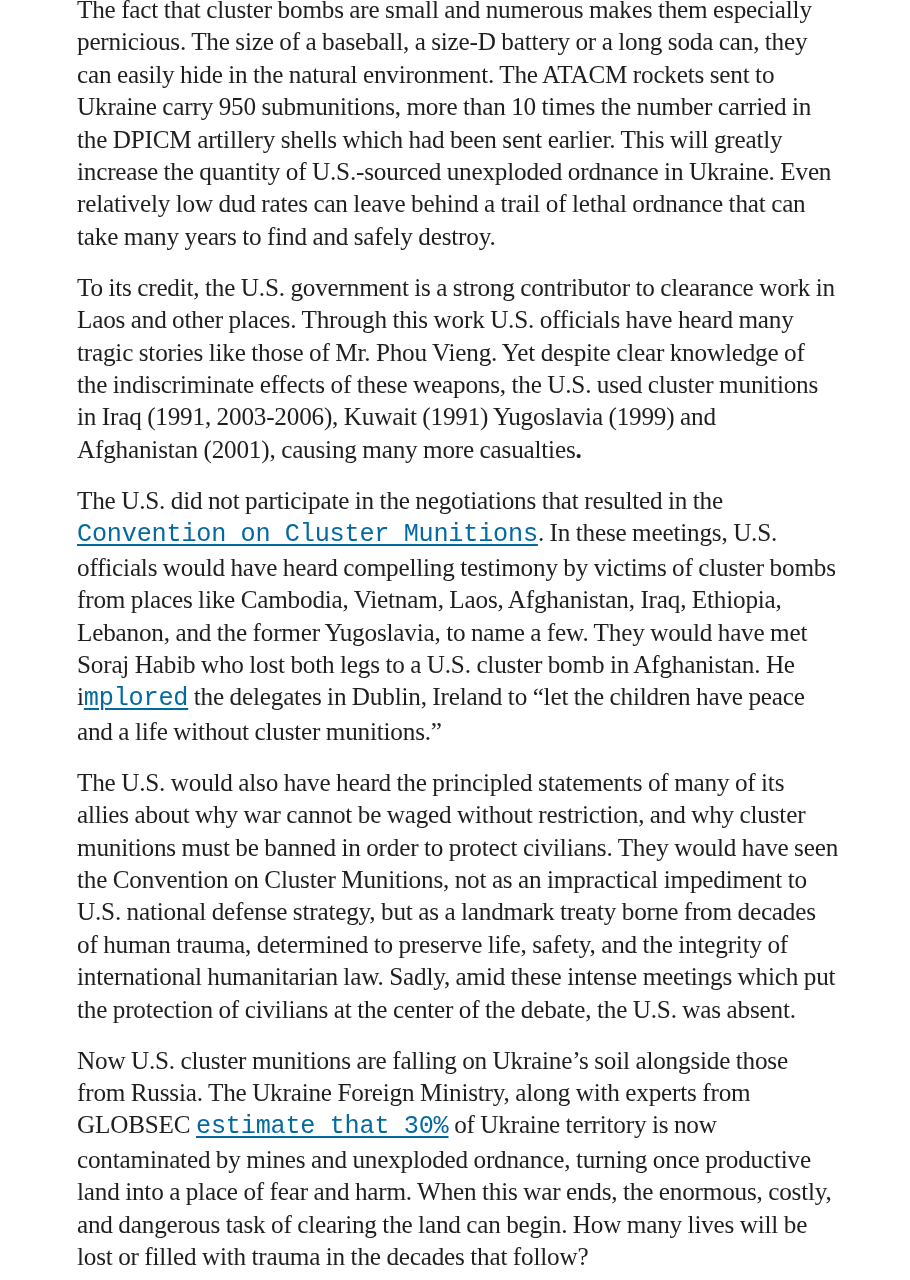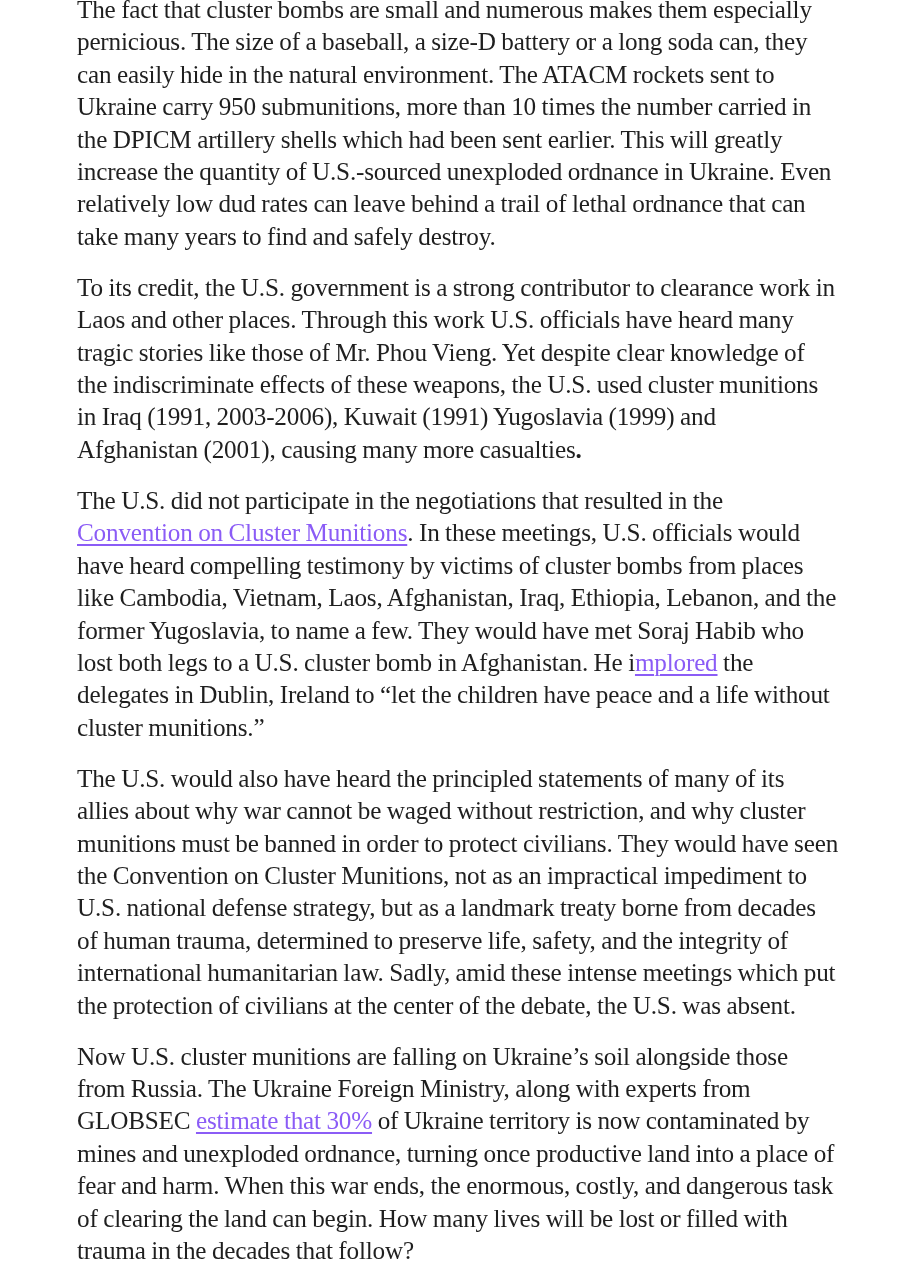--- a/index.html
+++ b/index.html
@@ -20,24 +20,25 @@
       font-size: 25.2px;
       line-height: 32.4px;
       color: #1f1f1f;
       letter-spacing: -0.2px;
       word-spacing: -0.5px;
     }
     .article p {
       margin: 0 0 18.6px 0;
     }
     .article a {
-      color: #8b5cf6;
+      color: #0369a1;
       text-decoration: underline;
       text-decoration-thickness: 1.5px;
       text-underline-offset: 3px;
+      font-family: Liberation Mono, monospace;
     }
     .bold-period {
       font-weight: bold;
     }
   </style>
 </head>
 <body>
 
 <div class="article">
   <p>

